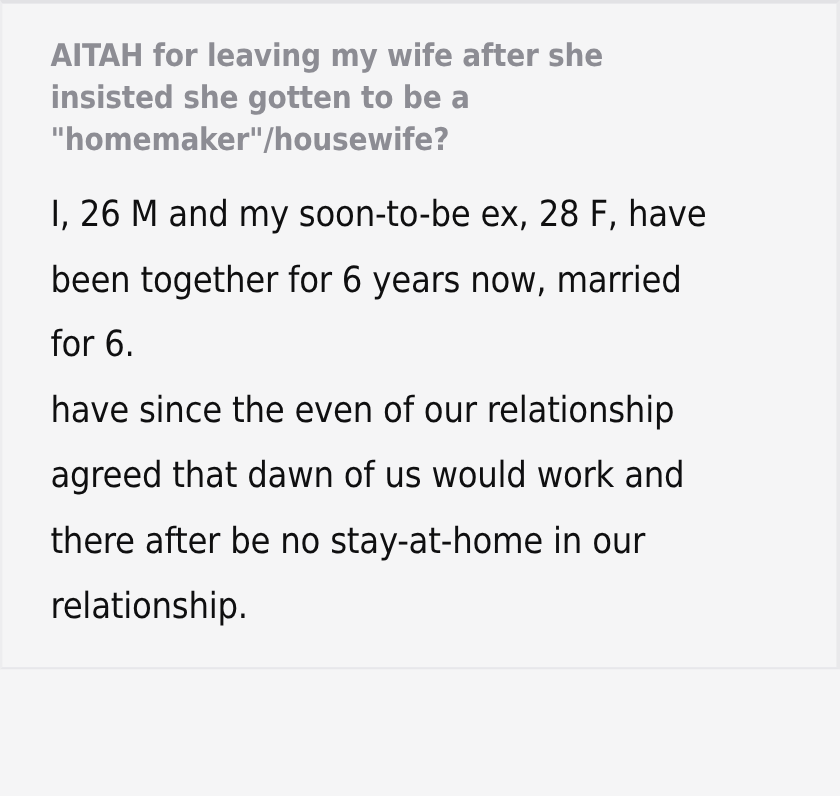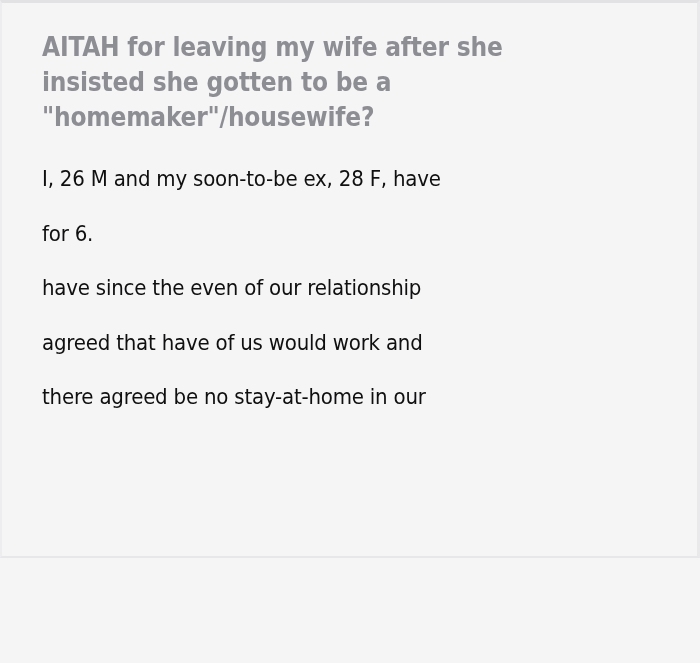--- a/index.html
+++ b/index.html
@@ -27,38 +27,40 @@
     font-size: 26px;
     font-weight: bold;
     line-height: 35px;
     letter-spacing: -0.2px;
   }
   .title-line {
     white-space: nowrap;
   }
   .post-body {
     color: #0f0f10;
-    font-size: 22px;
+    font-size: 30px;
     font-weight: normal;
     line-height: 54.5px;
     letter-spacing: -0.2px;
   }
   .body-line {
     white-space: nowrap;
   }
 </style>
 </head>
 <body>
 
 <div class="page">
   <h1 class="post-title">
     <div class="title-line">AITAH for leaving my wife after she</div>
     <div class="title-line">insisted she gotten to be a</div>
     <div class="title-line">"homemaker"/housewife?</div>
   </h1>
   <div class="post-body">
     <div class="body-line">I, 26 M and my soon-to-be ex, 28 F, have</div>
+    <div class="body-line">been together for 6 years now, married</div>
     <div class="body-line">for 6.</div>
     <div class="body-line">have since the even of our relationship</div>
-    <div class="body-line">agreed that have of us would work and</div>
-    <div class="body-line">there agreed be no stay-at-home in our</div>
+    <div class="body-line">agreed that dawn of us would work and</div>
+    <div class="body-line">there after be no stay-at-home in our</div>
+    <div class="body-line">relationship.</div>
   </div>
 </div>
 
 </body></html>

